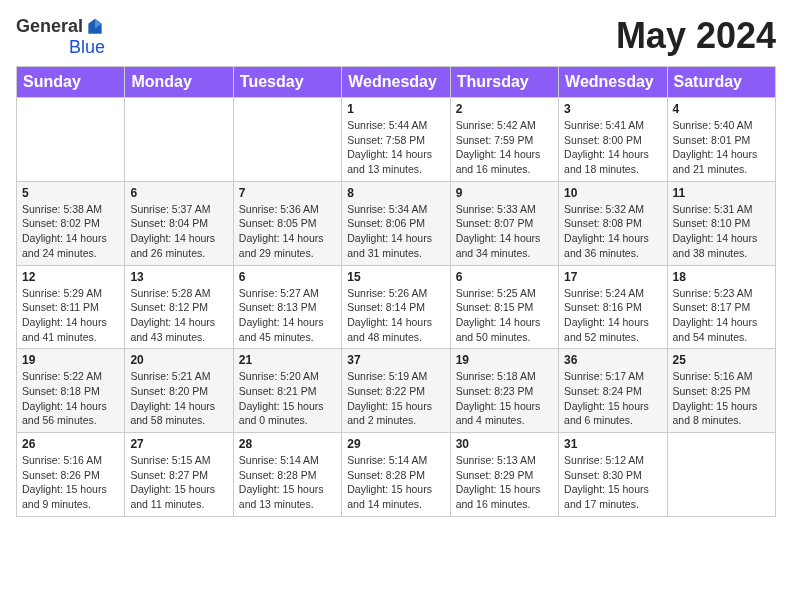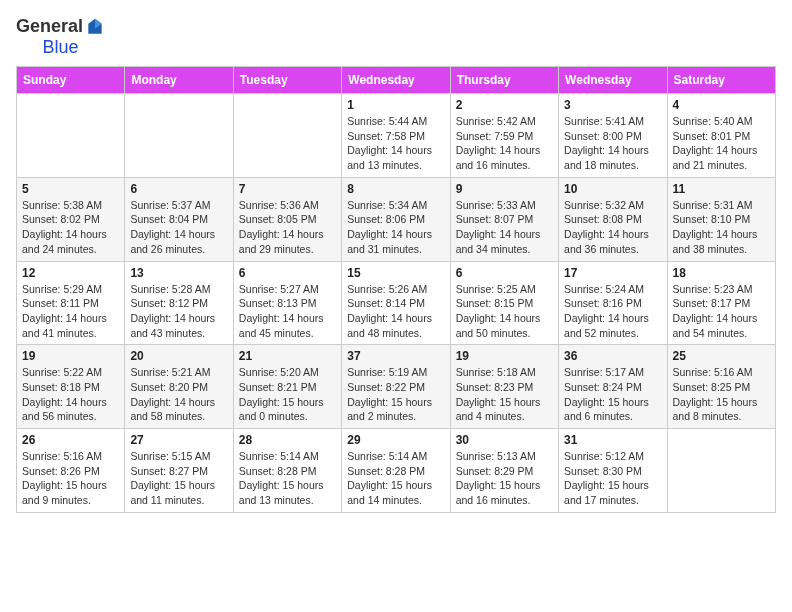--- a/index.html
+++ b/index.html
@@ -12,21 +12,21 @@
     }
     .header {
       display: flex;
       justify-content: space-between;
       align-items: flex-start;
       margin-bottom: 8px;
     }
     .logo {
       display: flex;
       flex-direction: column;
-      align-items: center;
+      align-items: flex-end;
     }
     .logo-text {
       display: flex;
       align-items: center;
     }
     .logo-general {
       font-size: 18px;
       font-weight: bold;
       color: #333;
     }
@@ -52,25 +52,25 @@
     .location {
       font-size: 15px;
       color: #444;
     }
     .calendar {
       width: 100%;
       border-collapse: collapse;
       font-size: 11px;
     }
     .calendar th {
-      background: #d946ef;
+      background: #8b5cf6;
       color: #fff;
       text-align: left;
       padding: 6px 6px;
-      font-size: 12px;
+      font-size: 16px;
       font-weight: bold;
       border: 1px solid #ccc;
     }
     .calendar td {
       vertical-align: top;
       border: 1px solid #ccc;
       padding: 4px 5px;
       width: 108px;
       height: 80px;
       background: #fff;
@@ -101,20 +101,21 @@
     <div class="logo-text">
       <span class="logo-general">General</span>
       <svg class="logo-icon" viewBox="0 0 24 24">
         <path d="M12 2 L20 8 L20 20 L4 20 L4 8 Z" fill="#1a5fb4"></path>
         <path d="M12 2 L20 8 L12 14 Z" fill="#4a90d9"></path>
       </svg>
     </div>
     <span class="logo-blue">Blue</span>
   </div>
   <div class="title-block">
+    <div class="month-title">May 2024</div>
   </div>
 </div>
 
 <table class="calendar">
   <thead>
     <tr>
     <th>Sunday</th>
         <th>Monday</th>
         <th>Tuesday</th>
         <th>Wednesday</th>

